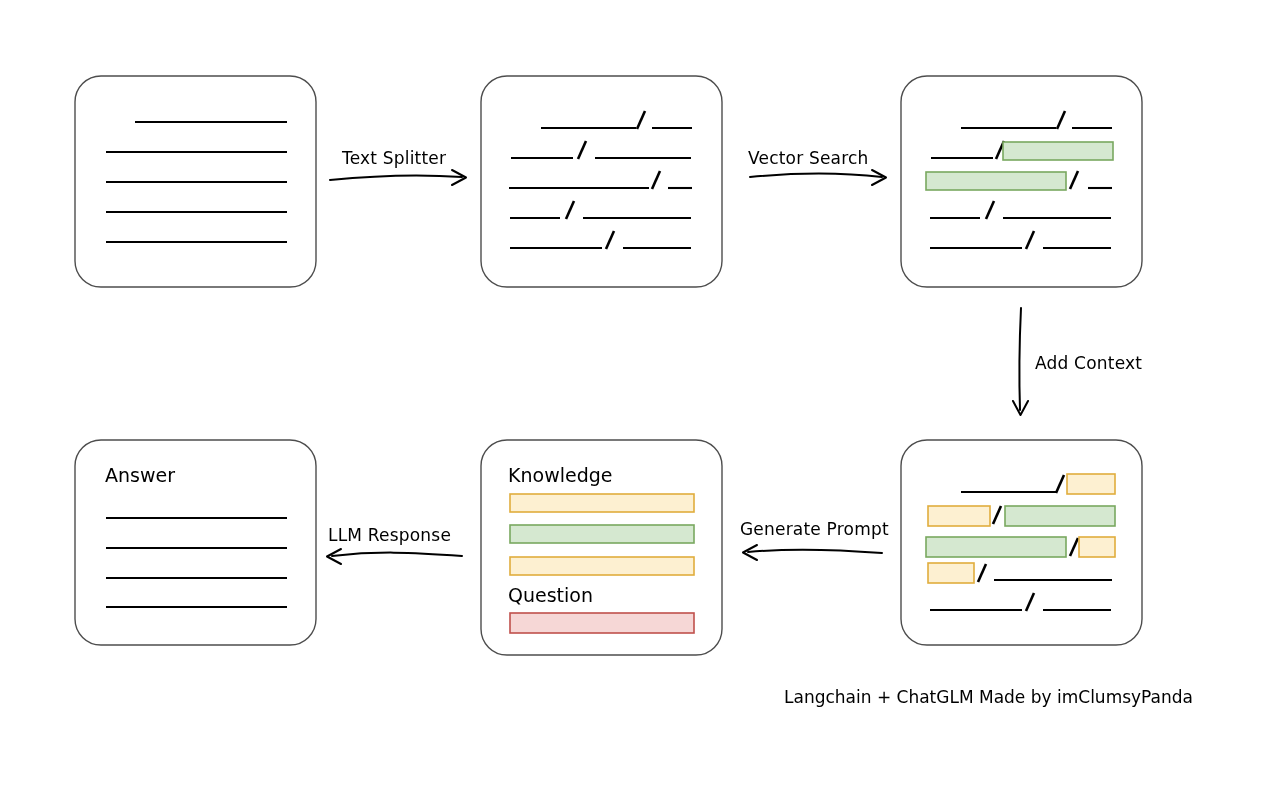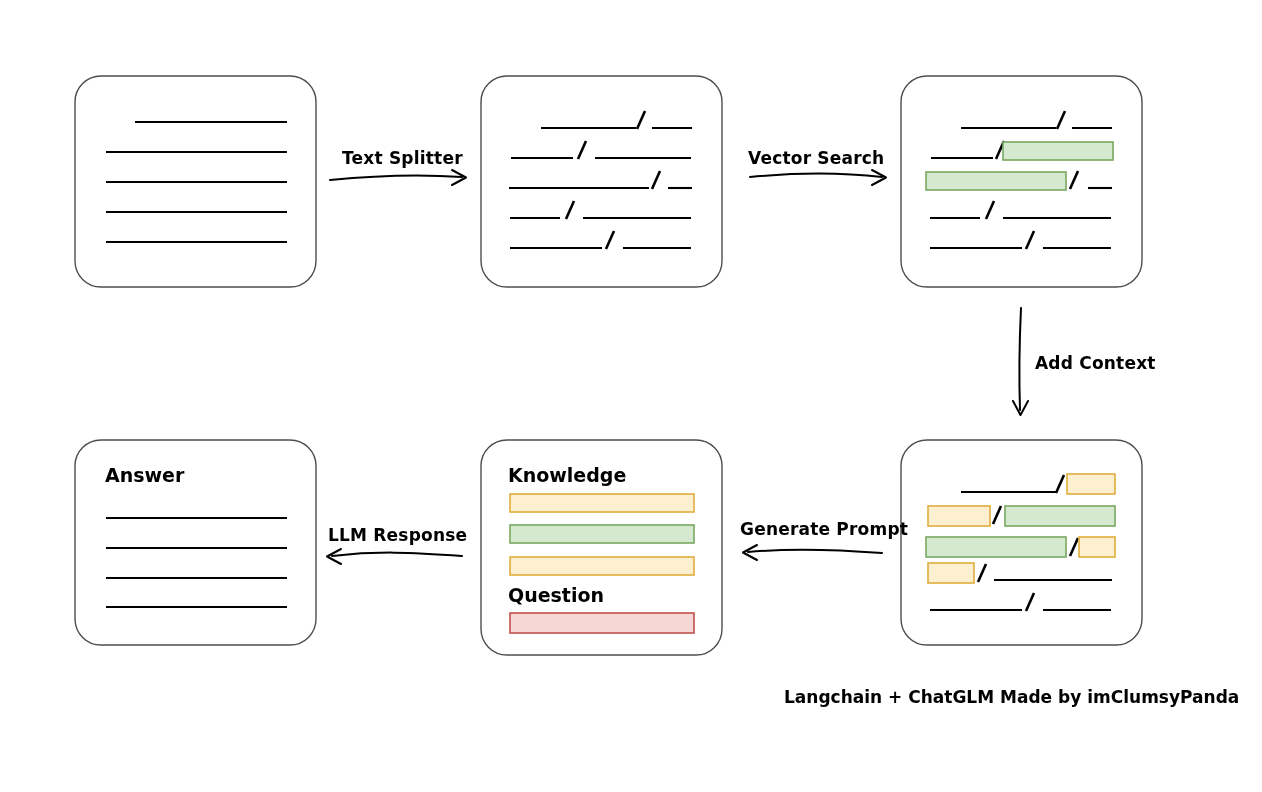--- a/index.html
+++ b/index.html
@@ -10,21 +10,20 @@
   body {
     width: 1262px;
     height: 792px;
     overflow: hidden;
     font-family: "DejaVu Sans", sans-serif;
   }
   #diagram-root {
     position: relative;
     width: 1262px;
     height: 792px;
-    font-weight: bold;
   }
   svg#diagram {
     display: block;
     width: 1262px;
     height: 792px;
   }
   .card-shape {
     fill: #ffffff;
     stroke: #4d4d4d;
     stroke-width: 1.4;

